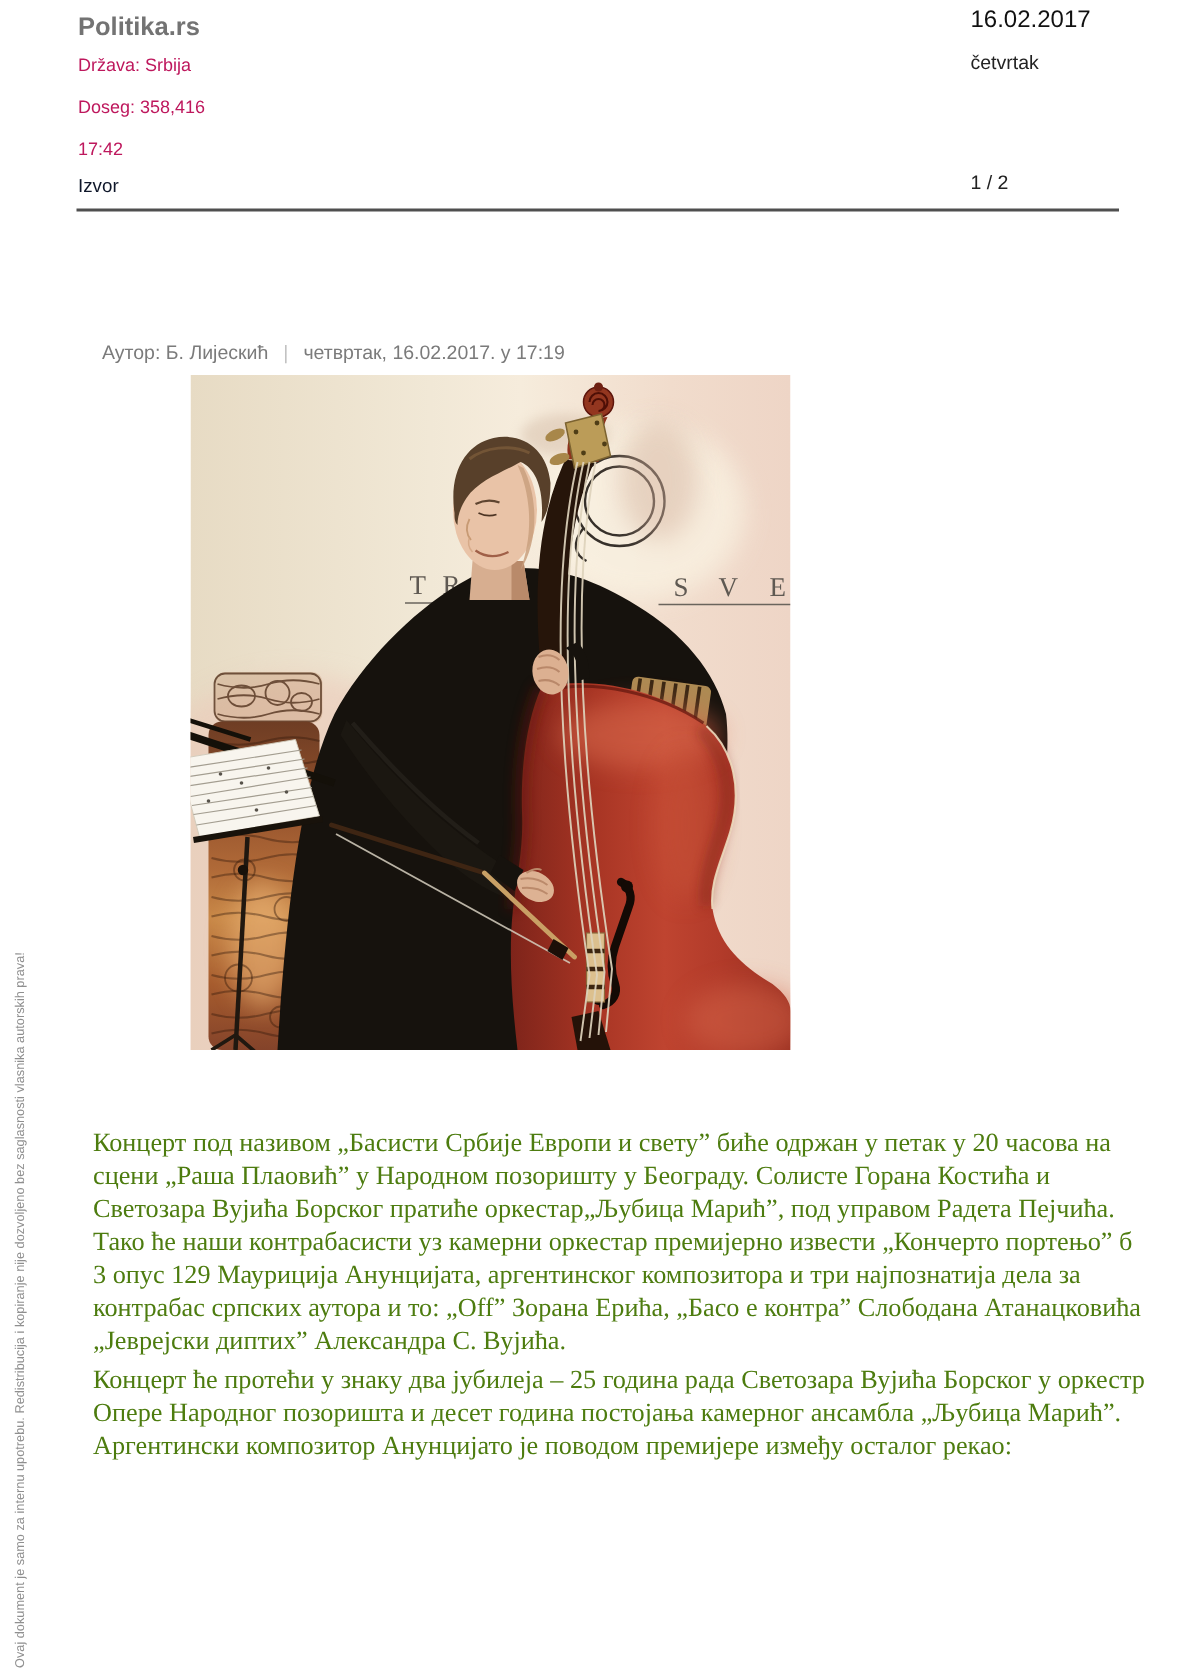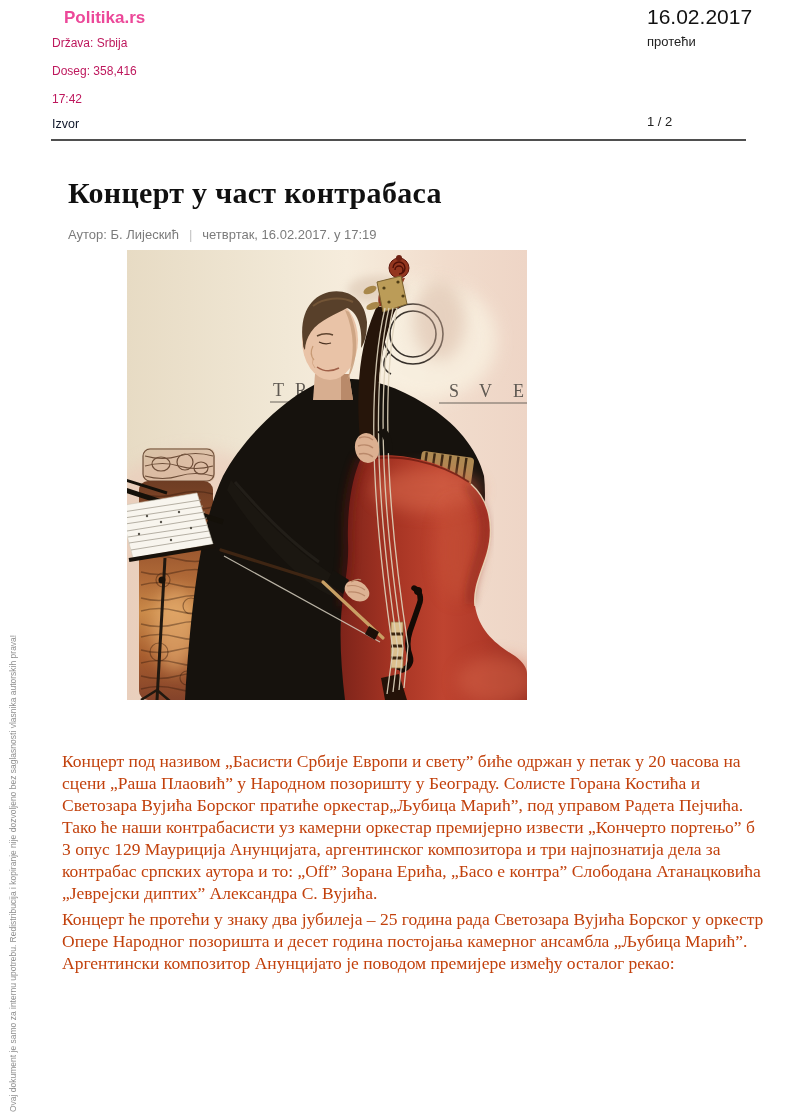--- a/index.html
+++ b/index.html
@@ -1,57 +1,56 @@
 <!DOCTYPE html>
 <html><head>
 <meta charset="utf-8">
 <style>
   html,body{margin:0;padding:0;background:#ffffff;}
   #page{position:relative;width:800px;height:1118px;background:#fff;overflow:hidden;
         font-family:"Liberation Sans",sans-serif;color:#222;}
   .abs{position:absolute;}
   
-  .src-name{left:52px;top:8px;font-size:17px;font-weight:bold;color:#ec4899;margin-left:12px;}
+  .src-name{left:52px;top:8px;font-size:17px;font-weight:bold;color:#737373;}
   .meta{font-size:12px;color:#be185d;}
   .m1{left:52px;top:36px;} .m2{left:52px;top:64px;} .m3{left:52px;top:92px;}
   .izvor{left:52px;top:117px;font-size:12.5px;color:#0f172a;text-decoration:none;cursor:pointer;}
-  .hdr-date{left:647px;top:5px;font-size:21px;color:#111;}
+  .hdr-date{left:647px;top:5px;font-size:16px;color:#111;}
   .hdr-day{left:647px;top:34px;font-size:13px;color:#222;}
   .hdr-page{left:647px;top:114px;font-size:13px;color:#222;}
   .divider{left:51px;top:139px;width:695px;height:2px;background:#4f4f4f;}
   
   .title{left:68px;top:176px;font-family:"Liberation Serif",serif;font-size:30px;
          font-weight:bold;color:#101010;letter-spacing:.3px;margin:0;}
   .byline{left:68px;top:227px;font-size:13px;color:#7b7b7b;}
   .byline .sep{color:#c2c2c2;padding:0 10px;}
   .photo{left:127px;top:250px;width:400px;height:450px;}
   .caption{left:78px;top:703px;font-size:13px;color:#6e6e6e;}
   .para{left:62px;width:738px;font-family:"Liberation Serif",serif;font-size:17.5px;
-        line-height:22px;color:#c2410c;white-space:pre;overflow:hidden;}
+        line-height:22px;color:#4d7c0f;white-space:pre;overflow:hidden;}
   .p1{top:750px;} .p2{top:908px;} .p3{top:979px;}
   
   .side-note{left:8px;top:1112px;transform-origin:0 0;transform:rotate(-90deg);
              white-space:nowrap;font-size:8.5px;color:#8f8f8f;}
 </style>
 </head>
 <body>
 
 <div id="page">
 
   <div class="abs src-name">Politika.rs</div>
   <div class="abs meta m1">Država: Srbija</div>
   <div class="abs meta m2">Doseg: 358,416</div>
   <div class="abs meta m3">17:42</div>
   <a class="abs izvor">Izvor</a>
   <div class="abs hdr-date">16.02.2017</div>
-  <div class="abs hdr-day">протећи</div>
+  <div class="abs hdr-day">četvrtak</div>
   <div class="abs hdr-page">1 / 2</div>
   <div class="abs divider"></div>
 
-  <h1 class="abs title">Концерт у част контрабаса</h1>
   <div class="abs byline">
     <span>Аутор: Б. Лијескић</span><span class="sep">|</span><span>четвртак, 16.02.2017. у 17:19</span>
   </div>
 
   <div class="abs photo">
     <svg width="400" height="450" viewBox="0 0 400 450" xmlns="http://www.w3.org/2000/svg">
       <defs>
         <linearGradient id="wallG" x1="0" y1="0" x2="1" y2="0">
           <stop offset="0" stop-color="#e7dbc4"></stop>
             <stop offset="0.4" stop-color="#f1e8d6"></stop>

